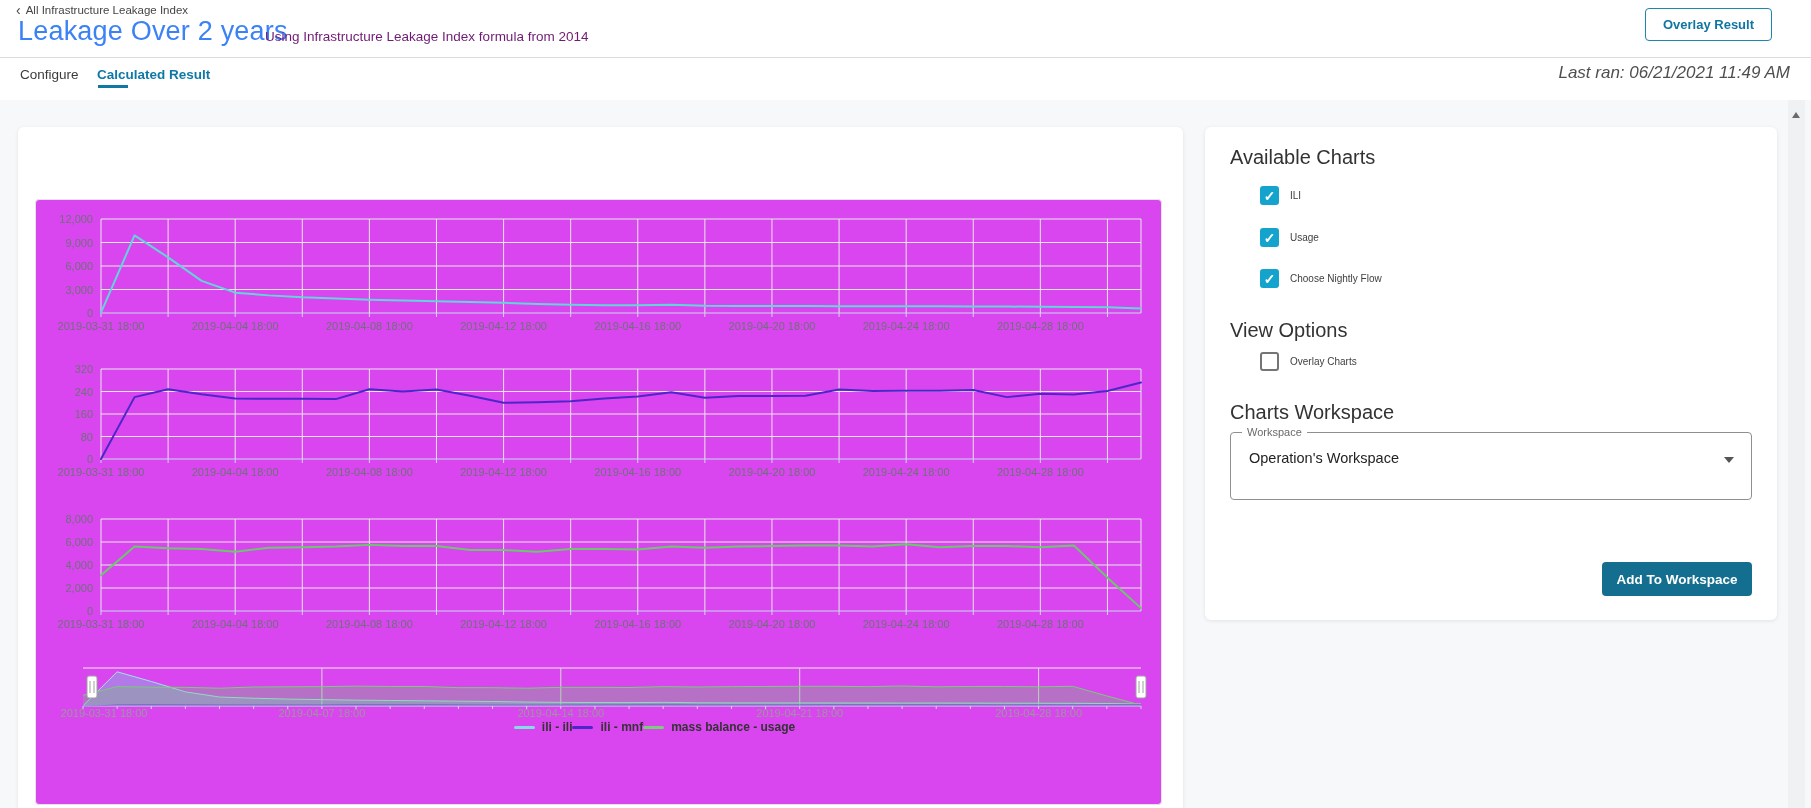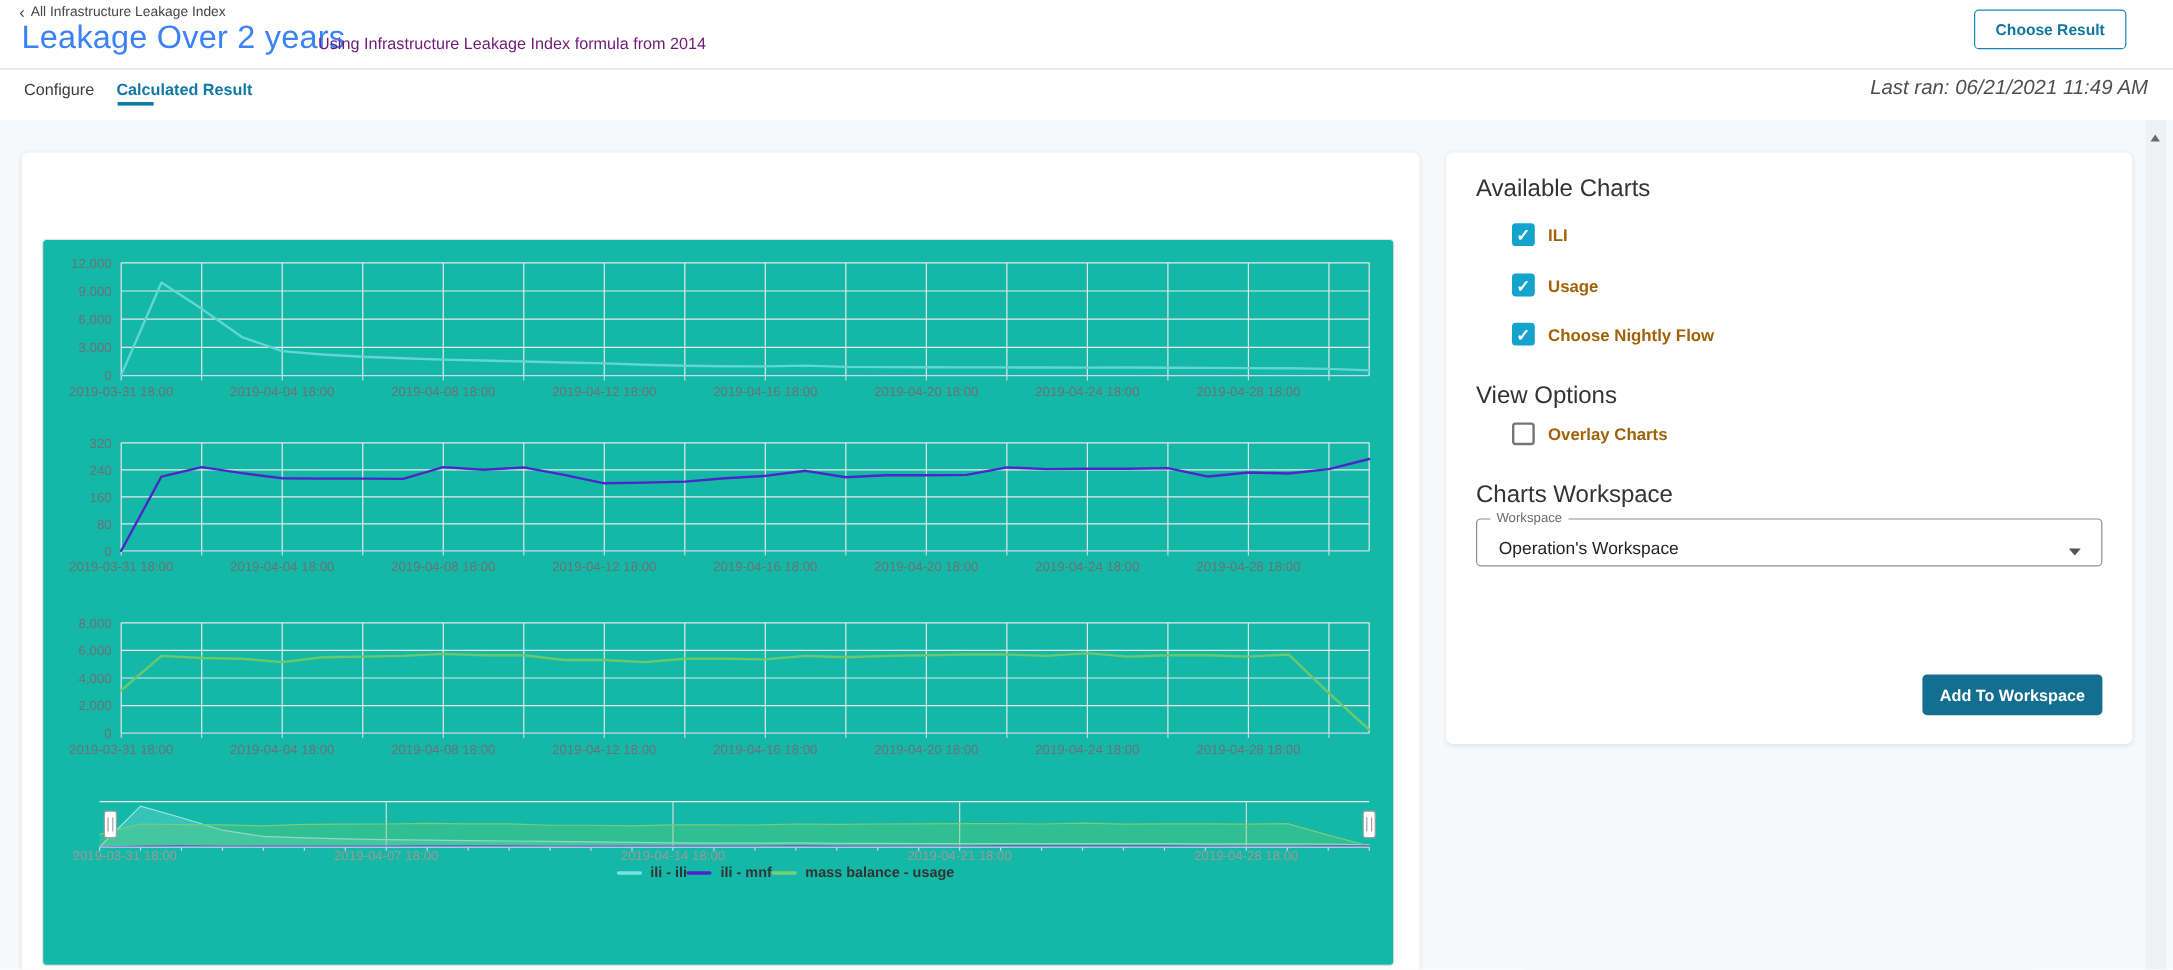--- a/index.html
+++ b/index.html
@@ -16,21 +16,21 @@
       font-family:"Liberation Sans",sans-serif;cursor:pointer;}
   .divider{position:absolute;top:57px;left:0;width:100%;height:1px;background:#dcdcdc;}
   .tab{position:absolute;top:67px;font-size:13.5px;cursor:pointer;}
   .tab-configure{left:20px;color:#3b3b3b;}
   .tab-active{left:97px;color:#0f79a5;font-weight:700;}
   .ink-bar{position:absolute;left:98px;top:85px;width:30px;height:3px;background:#0f79a5;}
   .last-ran{position:absolute;right:21px;top:63px;font-size:17px;font-style:italic;color:#4f4f4f;}
   
   .chart-card{position:absolute;left:18px;top:127px;width:1165px;height:690px;background:#fff;
       border-radius:6px;box-shadow:0 1px 4px rgba(0,0,0,.09);}
-  .chart-box{position:absolute;left:17px;top:72px;width:1127px;height:606px;background:#14b8a6;
+  .chart-box{position:absolute;left:17px;top:72px;width:1127px;height:606px;background:#d946ef;
       border:1px solid #e4e4e4;border-radius:4px;box-sizing:border-box;}
   .chart-box svg{display:block;}
   .legend{position:absolute;left:0;top:520px;width:100%;display:flex;justify-content:center;
       padding-left:112px;box-sizing:border-box;}
   .legend-item{display:flex;align-items:center;gap:7px;cursor:pointer;}
   .legend-dash{width:21px;height:3px;border-radius:2px;background:#999;}
   .legend-label{font-size:12px;font-weight:700;color:#333;}
   
   .options-card{position:absolute;left:1205px;top:127px;width:572px;height:493px;background:#fff;
       border-radius:6px;box-shadow:0 1px 4px rgba(0,0,0,.09);}
@@ -38,22 +38,22 @@
   .t-available{top:19px;}
   .t-view{top:192px;}
   .t-choose{top:274px;}
   .check-row{position:absolute;left:55px;display:flex;align-items:center;gap:11px;cursor:pointer;}
   .row-0{top:59px;} .row-1{top:101px;} .row-2{top:142px;} .row-overlay{top:225px;}
   .cb{width:19px;height:19px;box-sizing:border-box;border:2px solid #757575;border-radius:3px;
       background:#fff;display:flex;align-items:center;justify-content:center;cursor:pointer;}
   .cb .tick{display:none;color:#fff;font-size:14px;font-weight:700;line-height:1;}
   .cb.checked{background:#14a3cc;border-color:#14a3cc;}
   .cb.checked .tick{display:block;}
-  .cb-label{font-size:14px;color:#a16207;font-weight:bold;}
-  .ws-select{position:absolute;left:25px;top:305px;width:522px;height:40px;box-sizing:border-box;
+  .cb-label{font-size:10px;color:#404040;}
+  .ws-select{position:absolute;left:25px;top:305px;width:522px;height:68px;box-sizing:border-box;
       border:1px solid #8f8f8f;border-radius:4px;background:#fff;cursor:pointer;}
   .ws-label{position:absolute;left:11px;top:-7px;background:#fff;padding:0 5px;font-size:11px;color:#6a6a6a;}
   .ws-value{position:absolute;left:18px;top:17px;font-size:14.5px;color:#222;}
   .ws-chevron{position:absolute;right:17px;top:24px;width:0;height:0;
       border-left:5px solid transparent;border-right:5px solid transparent;border-top:6px solid #555;}
   .add-btn{position:absolute;right:25px;top:435px;width:150px;height:34px;background:#146e8f;border:none;
       border-radius:4px;color:#fff;font-size:13.5px;font-weight:700;font-family:"Liberation Sans",sans-serif;cursor:pointer;}
   
   .scrollbar{position:absolute;left:1788px;top:100px;width:17px;height:708px;background:#f0f1f2;}
   .scroll-up{position:absolute;left:4px;top:12px;width:0;height:0;
@@ -64,21 +64,21 @@
 
 <div class="page">
 
   <div class="header">
     <div class="breadcrumb">
       <span class="chev">‹</span>
       <span>All Infrastructure Leakage Index</span>
     </div>
     <div class="page-title">Leakage Over 2 years</div>
     <div class="page-subtitle">Using Infrastructure Leakage Index formula from 2014</div>
-    <button class="refresh-btn">Choose Result</button>
+    <button class="refresh-btn">Overlay Result</button>
     <div class="divider"></div>
     <div class="tab tab-configure">Configure</div>
     <div class="tab tab-active">Calculated Result</div>
     <div class="ink-bar"></div>
     <div class="last-ran">Last ran: 06/21/2021 11:49 AM</div>
   </div>
 
   <div class="chart-card">
     <div class="chart-box">
       <svg id="charts-svg" width="1125" height="604" viewBox="0 0 1125 604">

